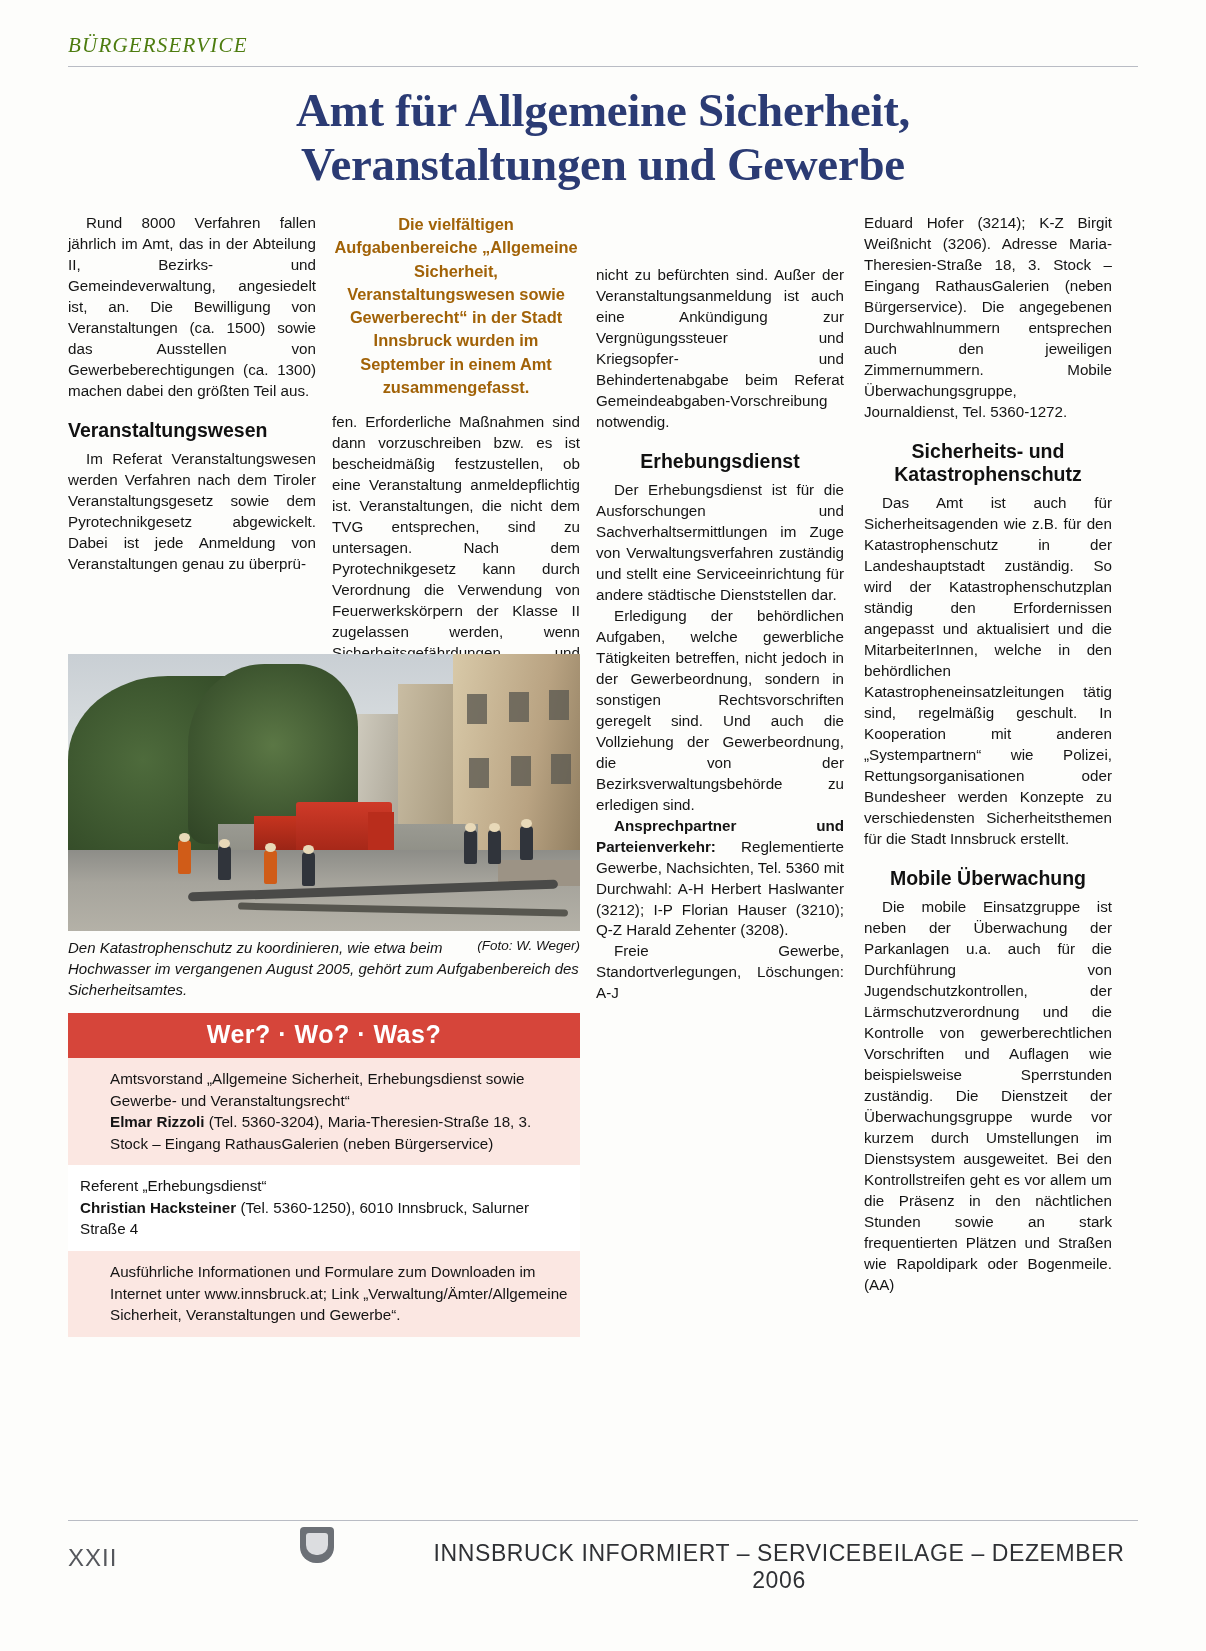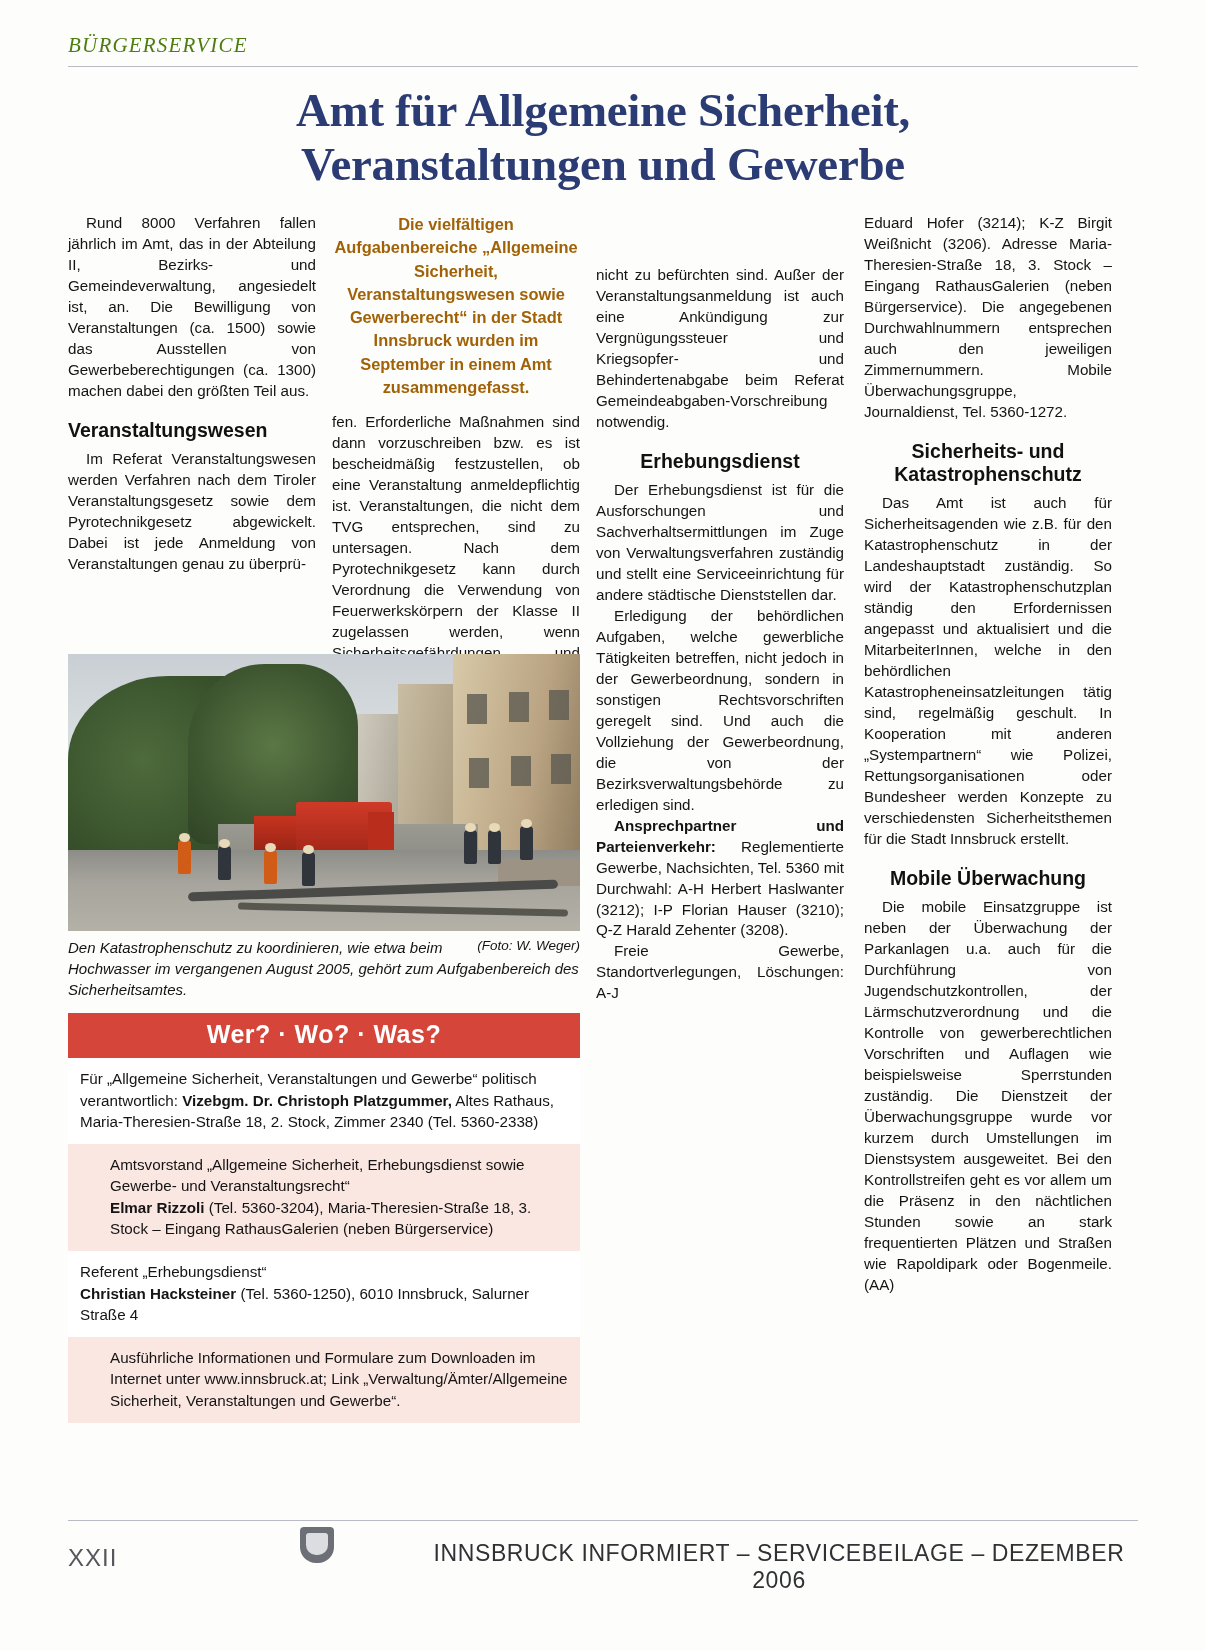--- a/index.html
+++ b/index.html
@@ -331,23 +331,20 @@
   </div>
 
   <div class="photo-caption">
     <span class="photo-credit">(Foto: W. Weger)</span>
     <span>Den Katastrophenschutz zu koordinieren, wie etwa beim Hochwasser im vergangenen August 2005, gehört zum Aufgabenbereich des Sicherheitsamtes.</span>
   </div>
 
   <div class="wwwbox">
     <div class="www-head">Wer? · Wo? · Was?</div>
 
-    <div class="www-block plain">
-      <span>Für „Allgemeine Sicherheit, Veranstaltungen und Gewerbe“ politisch verantwortlich: </span><span class="bold">Vizebgm. Dr. Christoph Platzgummer,</span><span> Altes Rathaus, Maria-Theresien-Straße 18, 2. Stock, Zimmer 2340 (Tel. 5360-2338)</span>
-    </div>
 
     <div class="www-block tint">
       <div>Amtsvorstand „Allgemeine Sicherheit, Erhebungsdienst sowie Gewerbe- und Veranstaltungsrecht“</div>
       <div><span class="bold">Elmar Rizzoli</span><span> (Tel. 5360-3204), Maria-Theresien-Straße 18, 3. Stock – Eingang RathausGalerien (neben Bürgerservice)</span></div>
     </div>
 
     <div class="www-block plain">
       <div>Referent „Erhebungsdienst“</div>
       <div><span class="bold">Christian Hacksteiner</span><span> (Tel. 5360-1250), 6010 Innsbruck, Salurner Straße 4</span></div>
     </div>

